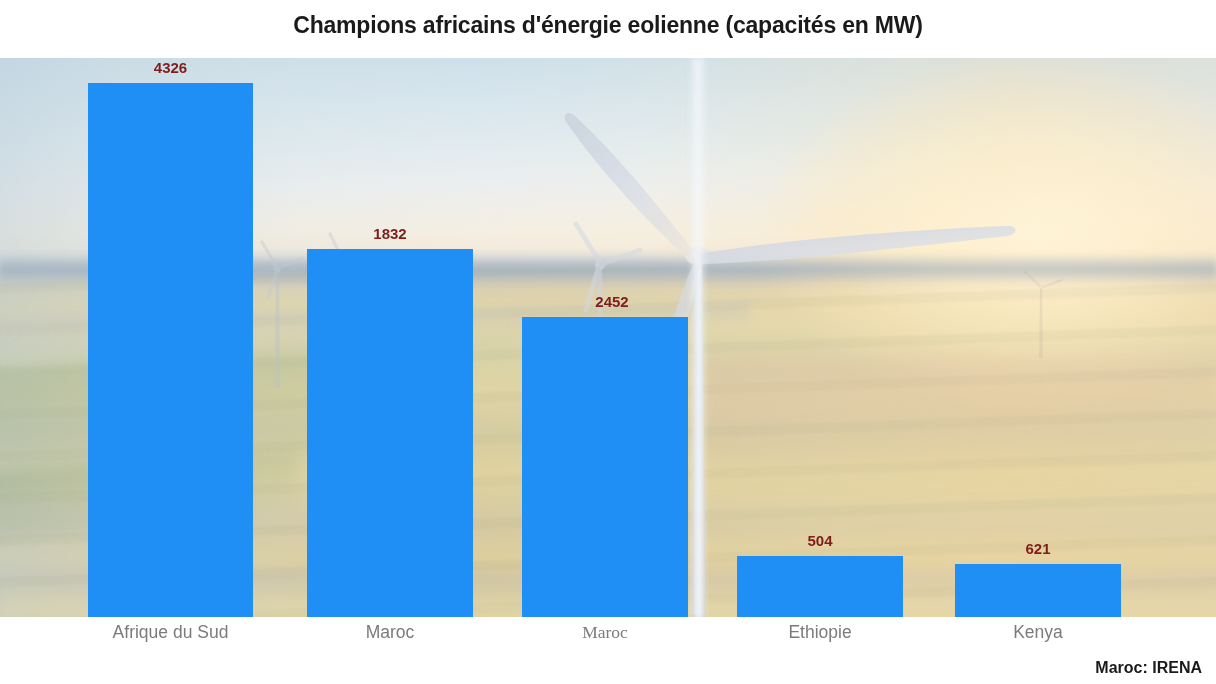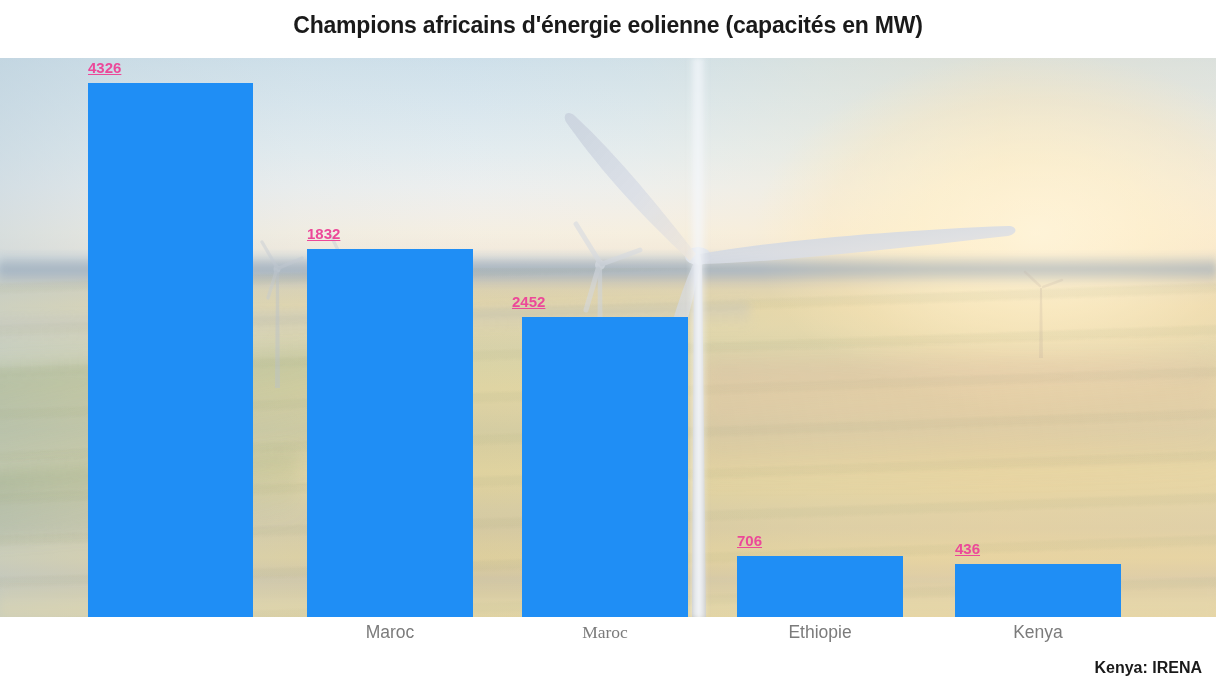--- a/index.html
+++ b/index.html
@@ -184,25 +184,24 @@
   
   .bar {
     position: absolute;
     background: #1f8ef5;
     bottom: 0;
   }
   .bar-value {
     position: absolute;
     font-size: 15px;
     font-weight: bold;
-    color: #ec4899;
-    text-align: left;
+    color: #7f1d1d;
+    text-align: center;
     font-family: "Liberation Sans", sans-serif;
     white-space: nowrap;
-    text-decoration: underline;
   }
   .cat-label {
     position: absolute;
     top: 622px;
     font-size: 17.5px;
     color: #7b7b7b;
     text-align: center;
     font-family: "Liberation Sans", sans-serif;
     white-space: nowrap;
   }
@@ -306,23 +305,24 @@
 
     <div class="bar" style="left: 88px; width: 165px; top: 25px; height: 534px;"></div>
     <div class="bar" style="left: 307px; width: 166px; top: 191px; height: 368px;"></div>
     <div class="bar" style="left: 522px; width: 166px; top: 259px; height: 300px;"></div>
     <div class="bar" style="left: 737px; width: 166px; top: 498px; height: 61px;"></div>
     <div class="bar" style="left: 955px; width: 166px; top: 506px; height: 53px;"></div>
   </div>
 
   <div class="bar-value" style="left: 88px; width: 165px; top: 59px;">4326</div>
   <div class="bar-value" style="left: 307px; width: 166px; top: 225px;">1832</div>
-  <div class="bar-value" style="left: 512px; width: 166px; top: 293px;">2452</div>
-  <div class="bar-value" style="left: 737px; width: 166px; top: 532px;">706</div>
-  <div class="bar-value" style="left: 955px; width: 166px; top: 540px;">436</div>
-
+  <div class="bar-value" style="left: 529px; width: 166px; top: 293px;">2452</div>
+  <div class="bar-value" style="left: 737px; width: 166px; top: 532px;">504</div>
+  <div class="bar-value" style="left: 955px; width: 166px; top: 540px;">621</div>
+
+  <div class="cat-label" style="left: 88px; width: 165px;">Afrique du Sud</div>
   <div class="cat-label" style="left: 307px; width: 166px;">Maroc</div>
   <div class="cat-label" style="left: 522px; width: 166px; font-family: Liberation Serif, serif;">Maroc</div>
   <div class="cat-label" style="left: 737px; width: 166px;">Ethiopie</div>
   <div class="cat-label" style="left: 955px; width: 166px;">Kenya</div>
 
-  <div id="source-note">Kenya: IRENA</div>
+  <div id="source-note">Maroc: IRENA</div>
 </div>
 
 </body></html>

